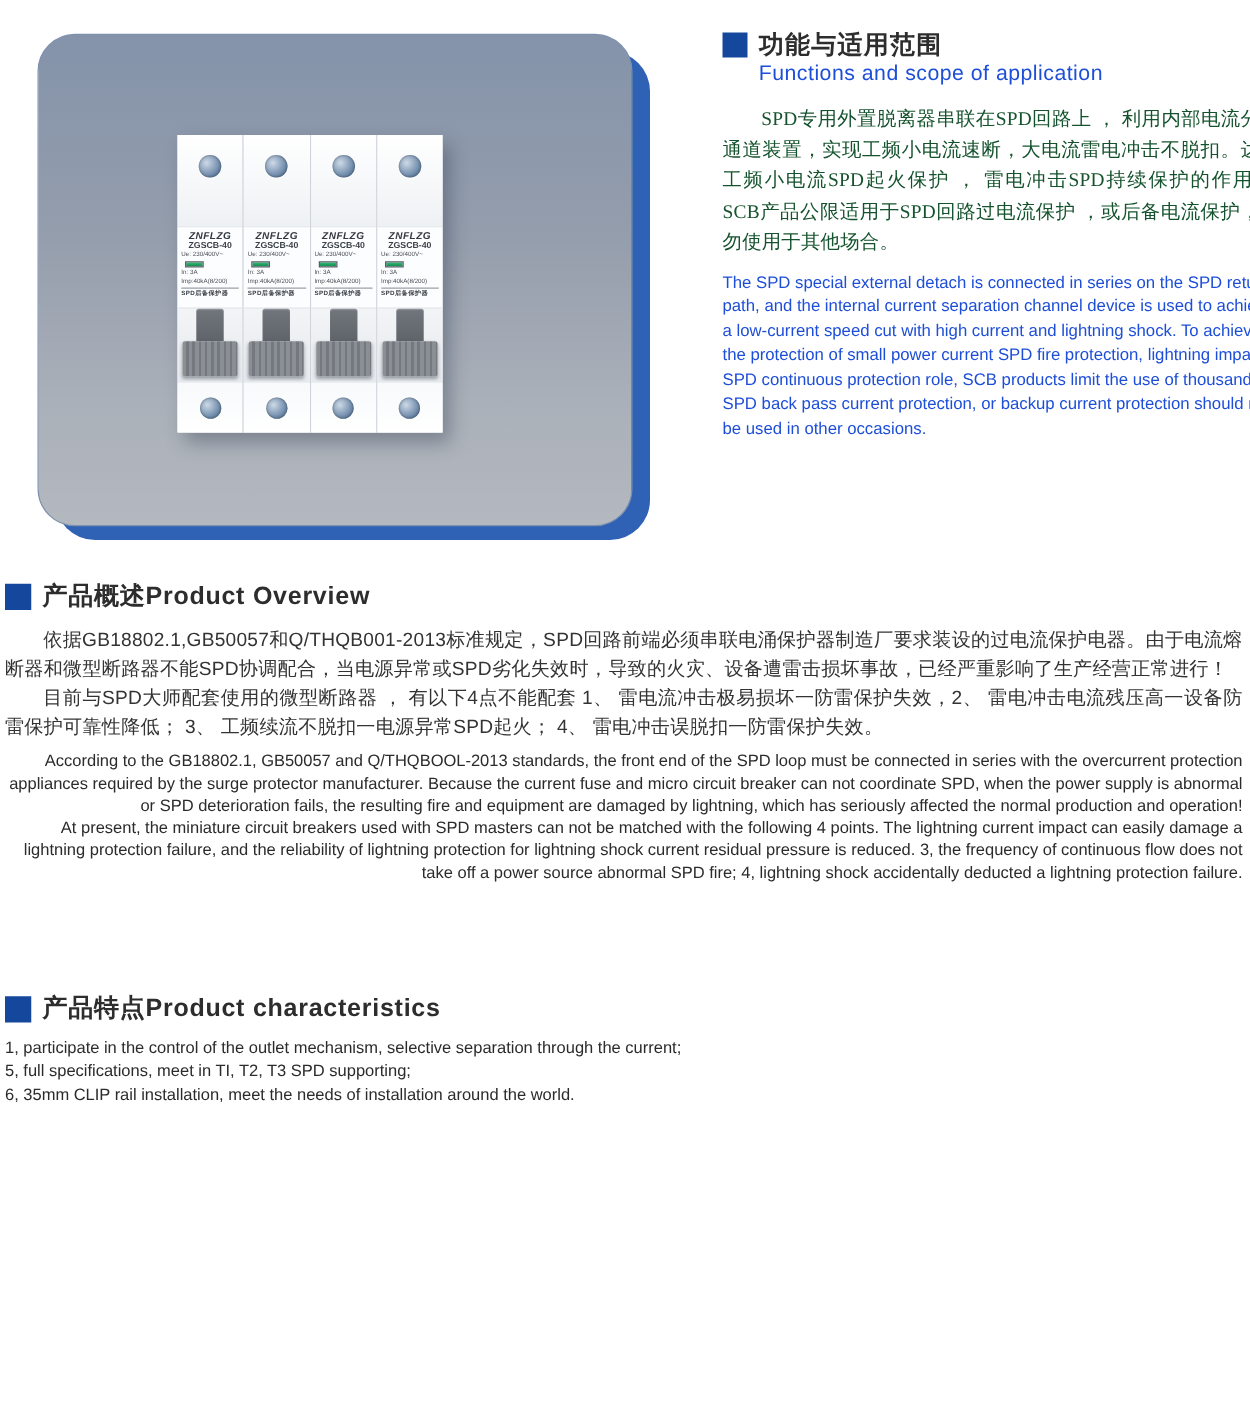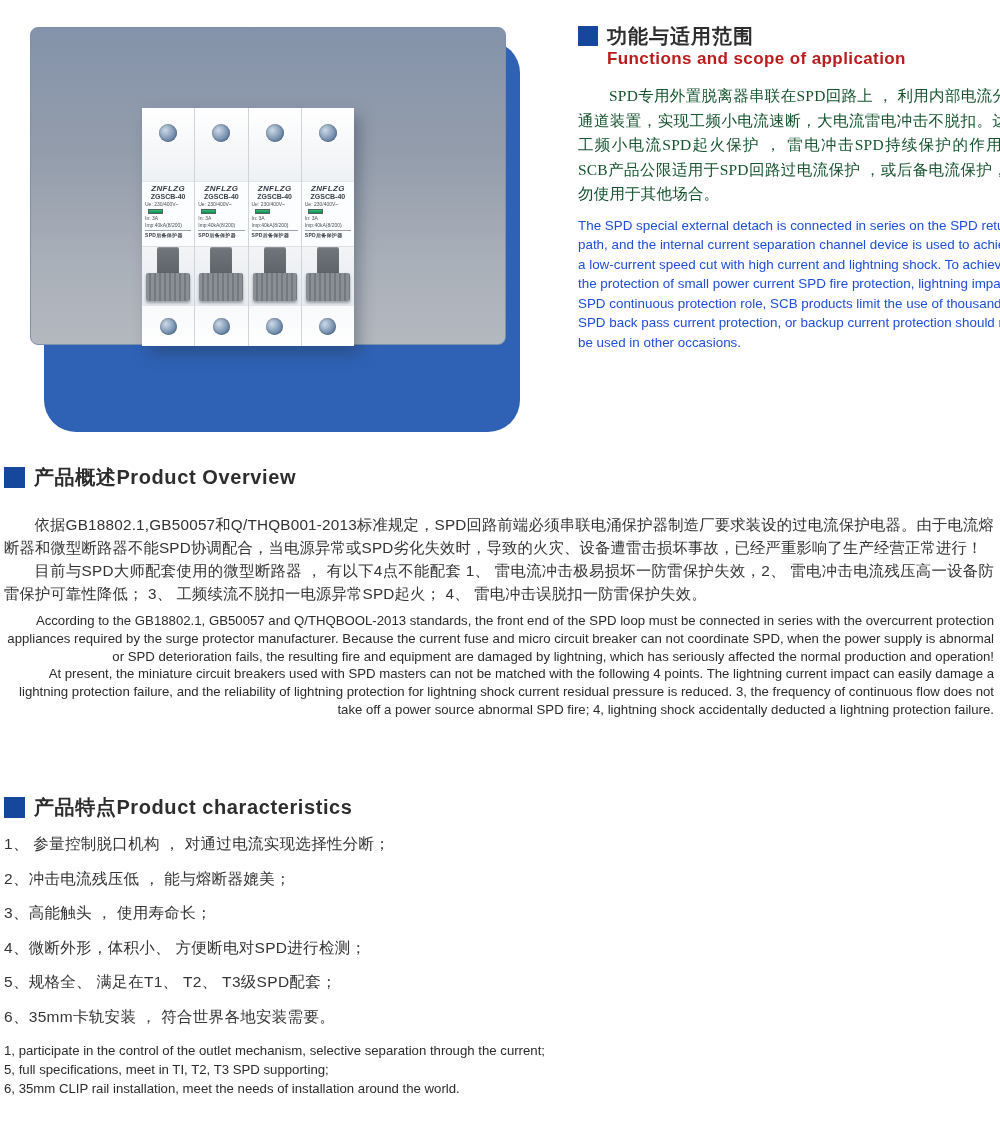--- a/index.html
+++ b/index.html
@@ -3,22 +3,22 @@
 <meta charset="utf-8">
 <style>
   * { margin:0; padding:0; box-sizing:border-box; }
   html,body { background:#ffffff; }
   body { font-family:"Liberation Sans","DejaVu Sans",sans-serif; }
   .page { position:relative; width:1000px; height:1141px; background:#fff; overflow:hidden; }
 
   
   .panel-frame { position:absolute; left:44px; top:41px; width:476px; height:391px;
                  background:#2f62b5; border-radius:32px; }
-  .panel { position:absolute; left:30px; top:27px; width:476px; height:318px;
-           border-radius:8px; border:1px solid #7d90ad;
+  .panel { position:absolute; left:30px; top:27px; width:476px; height:394px;
+           border-radius:30px; border:1px solid #7d90ad;
            background:linear-gradient(180deg,#8493aa 0%, #949dac 40%, #aab0b9 75%, #b4b8bf 100%); }
   .breakers { position:absolute; left:111px; top:80px; width:212px; height:238px; display:flex;
               box-shadow:6px 8px 14px rgba(35,45,65,.35); }
   .breaker { flex:1; display:flex; flex-direction:column; background:#f7f9fa; position:relative; }
   .breaker + .breaker { border-left:1px solid #cfd4da; }
   .b-top { height:74px; background:linear-gradient(180deg,#ffffff, #eef1f4);
            display:flex; justify-content:center; align-items:flex-start; padding-top:16px;
            border-bottom:1px solid #e2e6ea; }
   .screw { width:18px; height:18px; border-radius:50%;
            background:radial-gradient(circle at 35% 35%, #cdd9e6, #7a94b2 55%, #47688c 90%);
@@ -42,32 +42,32 @@
             background:repeating-linear-gradient(90deg, #8a8f95 0 3px, #75797f 3px 5px);
             box-shadow:0 2px 3px rgba(30,40,55,.4); }
   .b-bottom { height:41px; background:linear-gradient(180deg,#f7f9fb,#ffffff);
               display:flex; justify-content:center; align-items:center; border-top:1px solid #e2e6ea; }
   .b-bottom .screw { width:17px; height:17px; }
 
   
   .sec-header { display:flex; align-items:flex-start; }
   .bullet { width:21px; height:21px; background:#15489c; margin-right:9px; flex:0 0 auto; margin-top:2px; }
   .h-zh { font-size:20px; font-weight:600; color:#2d2d2d; letter-spacing:1px; line-height:23px; }
-  .h-en { font-size:17px; font-weight:700; color:#b91c1c; letter-spacing:.4px; line-height:21px; }
+  .h-en { font-size:17px; font-weight:400; color:#1d4ed8; letter-spacing:.4px; line-height:21px; }
   .h-one { font-size:20px; font-weight:600; color:#2d2d2d; letter-spacing:.6px; line-height:24px; }
 
   
   .col-right { position:absolute; left:545px; top:25px; width:446px;margin-left:33px; }
   .p-zh-r { margin-top:15px; font-size:15.5px; line-height:24.5px; color:#14532d;
             text-align:justify; text-indent:2em; letter-spacing:.2px;font-family:Liberation Serif, serif; }
   .p-en-r { margin-top:9px; font-size:13.4px; line-height:19.6px; color:#1d4ed8; text-align:left; }
 
   
   .sec-overview { position:absolute; left:4px; top:465px; width:990px; }
-  .p-zh { margin-top:24px; font-size:15.3px; line-height:23px; color:#333;
+  .p-zh { margin-top:12px; font-size:15.3px; line-height:23px; color:#333;
           text-align:justify; text-indent:2em; letter-spacing:.2px; }
   .p-zh2 { margin-top:0; }
   .p-en { margin-top:7px; font-size:13.2px; line-height:17.8px; color:#2b2b2b; text-align:right; }
   .p-en2 { margin-top:0; }
 
   
   .sec-chars { position:absolute; left:4px; top:795px; width:990px; }
   .list-zh { list-style:none; margin-top:15px; }
   .list-zh li { font-size:15.5px; color:#343434; margin-bottom:13.5px; letter-spacing:.3px; }
   .list-en { list-style:none; margin-top:9px; }
@@ -194,28 +194,20 @@
     <p class="p-zh p-zh2">目前与SPD大师配套使用的微型断路器 ， 有以下4点不能配套 1、 雷电流冲击极易损坏一防雷保护失效，2、 雷电冲击电流残压高一设备防雷保护可靠性降低； 3、 工频续流不脱扣一电源异常SPD起火； 4、 雷电冲击误脱扣一防雷保护失效。</p>
     <p class="p-en">According to the GB18802.1, GB50057 and Q/THQBOOL-2013 standards, the front end of the SPD loop must be connected in series with the overcurrent protection appliances required by the surge protector manufacturer. Because the current fuse and micro circuit breaker can not coordinate SPD, when the power supply is abnormal or SPD deterioration fails, the resulting fire and equipment are damaged by lightning, which has seriously affected the normal production and operation!</p>
     <p class="p-en p-en2">At present, the miniature circuit breakers used with SPD masters can not be matched with the following 4 points. The lightning current impact can easily damage a lightning protection failure, and the reliability of lightning protection for lightning shock current residual pressure is reduced. 3, the frequency of continuous flow does not take off a power source abnormal SPD fire; 4, lightning shock accidentally deducted a lightning protection failure.</p>
   </div>
 
   <div class="sec-chars">
     <div class="sec-header">
       <div class="bullet"></div>
       <div class="h-one">产品特点Product characteristics</div>
     </div>
-    <ul class="list-zh">
-      <li>1、 参量控制脱口机构 ， 对通过电流实现选择性分断；</li>
-      <li>2、冲击电流残压低 ， 能与熔断器媲美；</li>
-      <li>3、高能触头 ， 使用寿命长；</li>
-      <li>4、微断外形，体积小、 方便断电对SPD进行检测；</li>
-      <li>5、规格全、 满足在T1、 T2、 T3级SPD配套；</li>
-      <li>6、35mm卡轨安装 ， 符合世界各地安装需要。</li>
-    </ul>
     <ul class="list-en">
       <li>1, participate in the control of the outlet mechanism, selective separation through the current;</li>
       <li>5, full specifications, meet in TI, T2, T3 SPD supporting;</li>
       <li>6, 35mm CLIP rail installation, meet the needs of installation around the world.</li>
     </ul>
   </div>
 
 </div>
 
 </body></html>

